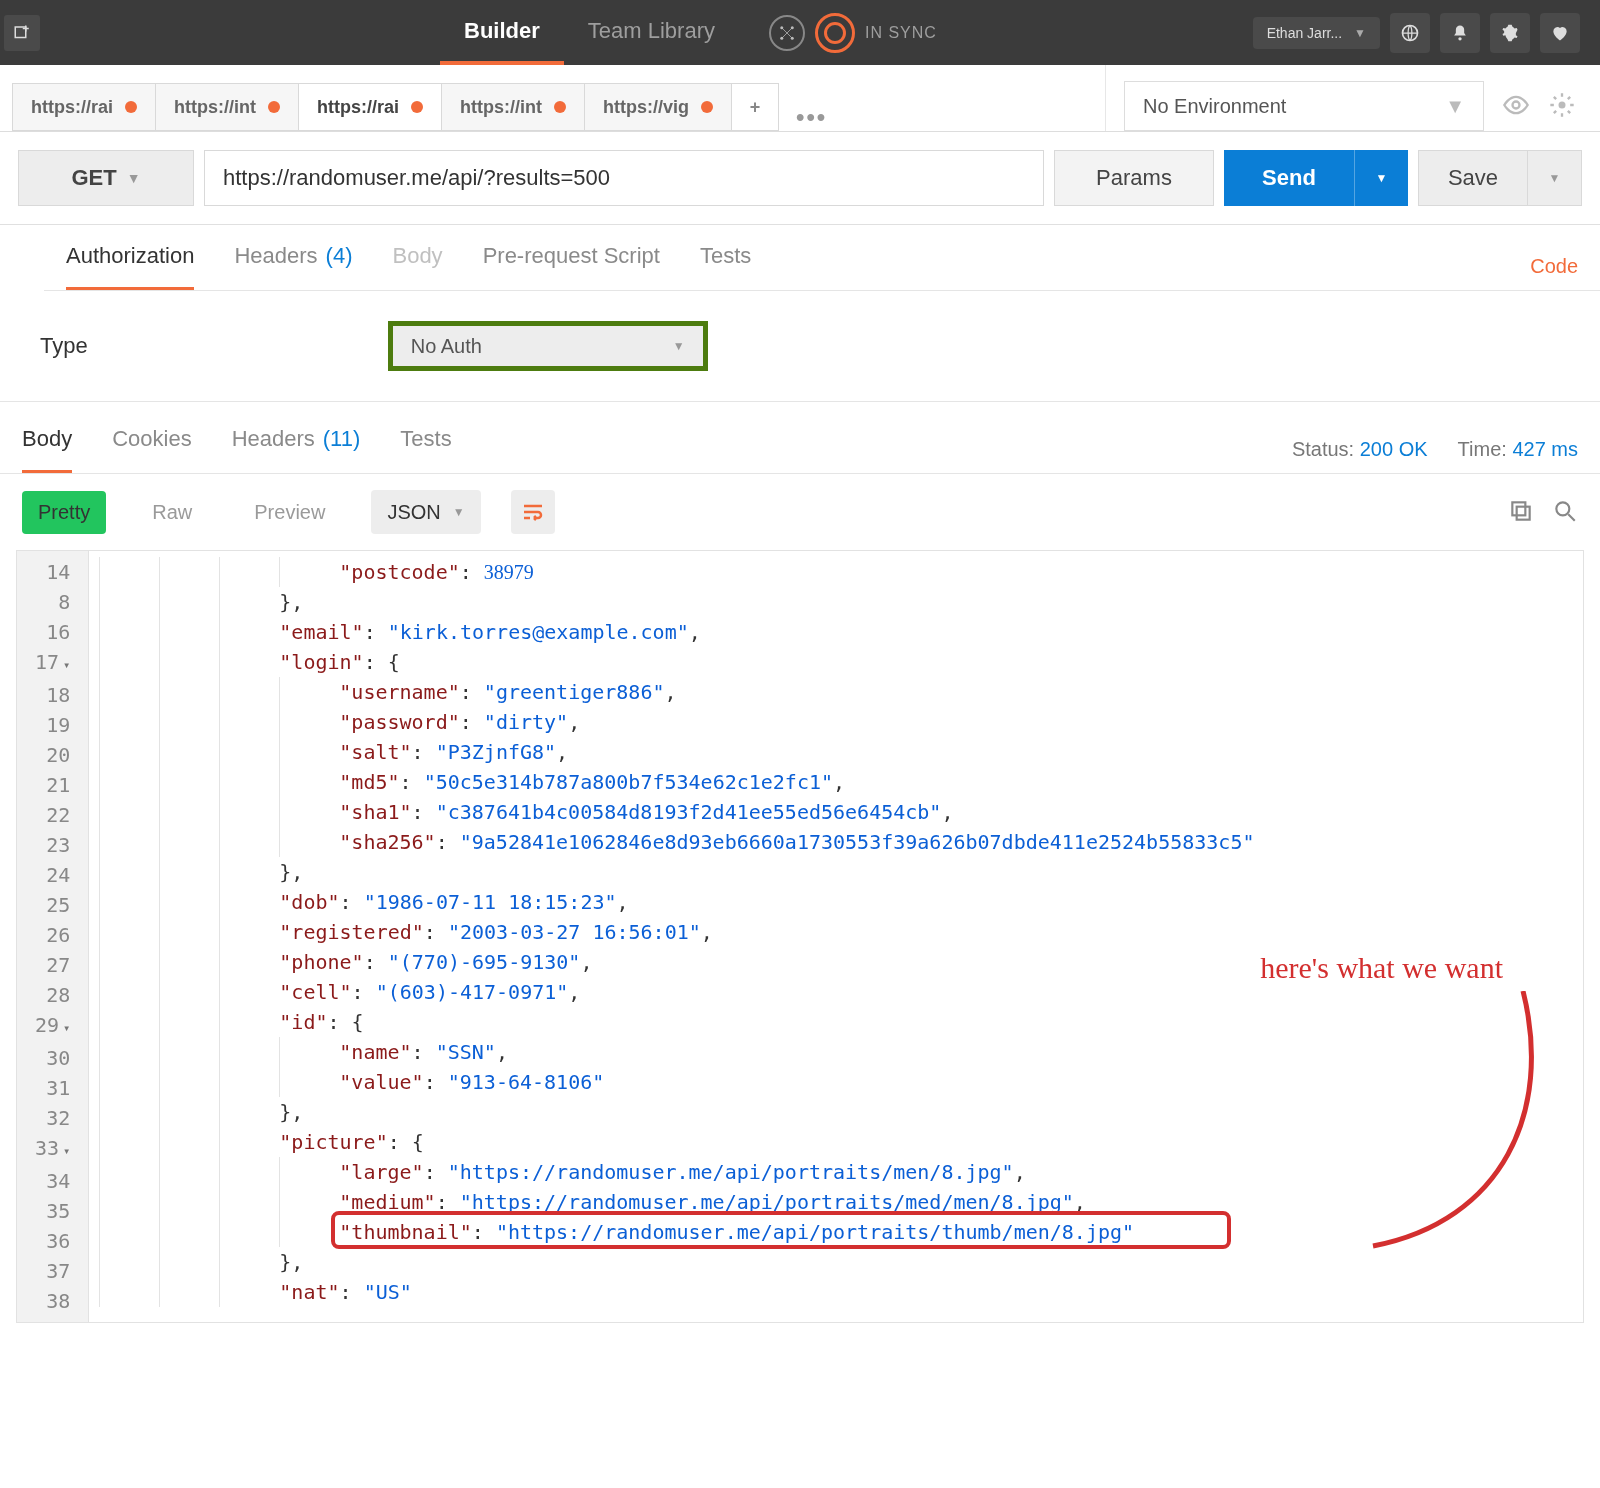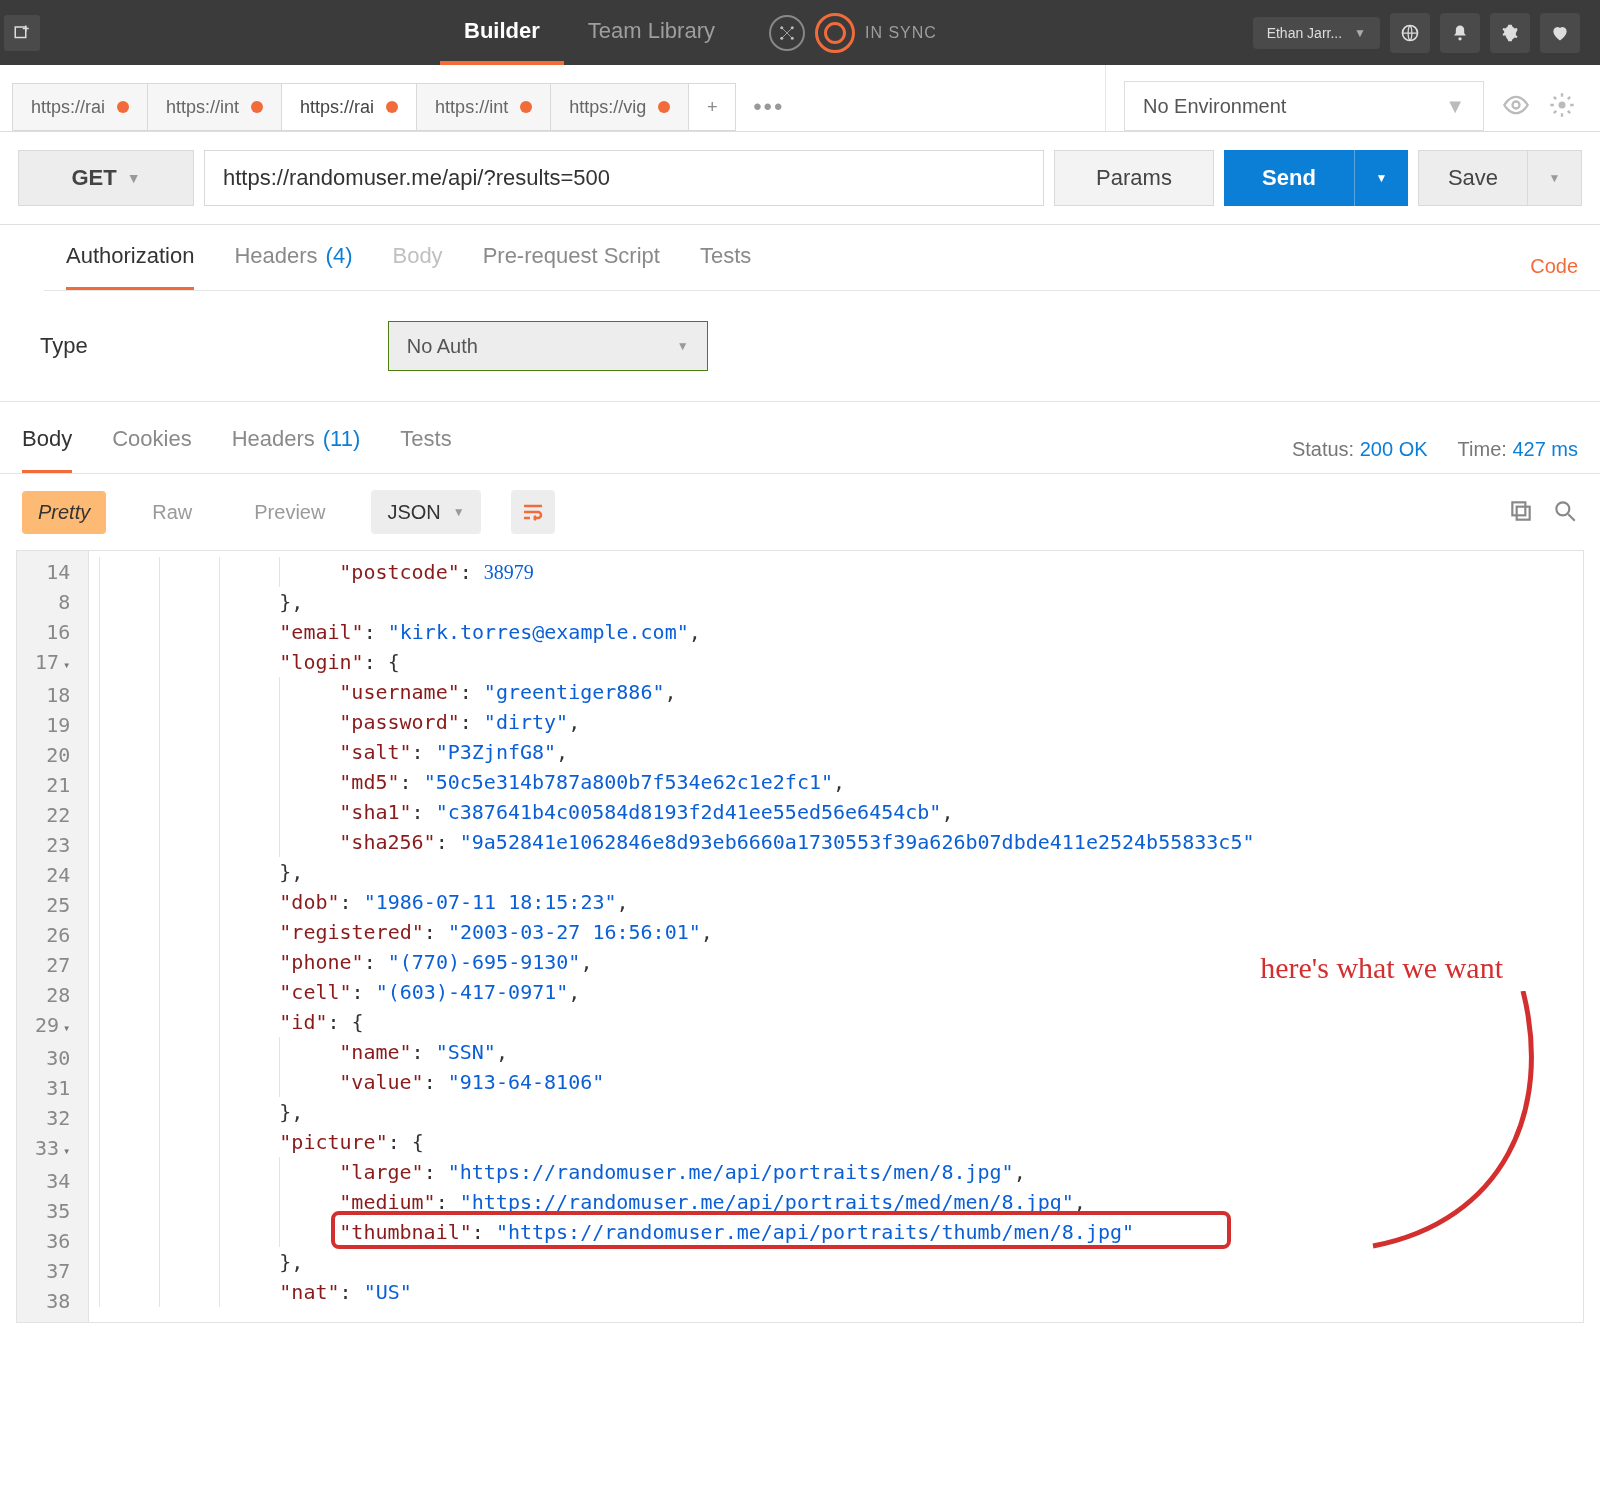--- a/index.html
+++ b/index.html
@@ -16,21 +16,21 @@
   .sync-cluster .logo-inner { width: 22px; height:22px; border:3px solid #f26b3a; border-radius:50%;}
   .sync-cluster .sync-text { color:#9e9e9e; font-size:16px; letter-spacing:1px;}
   .topbar .spacer { flex: 1; }
   .top-right { display:flex; align-items:center; gap:10px; padding-right: 20px; }
   .user-chip { background:#4a4a4a; color:#ddd; padding: 8px 14px; border-radius:4px; display:flex; align-items:center; gap:12px; }
   .user-chip .chev { font-size:12px; color:#aaa;}
   .icon-btn { width:40px; height:40px; background:#4a4a4a; border-radius:4px; display:flex; align-items:center; justify-content:center; color:#ddd;}
   .icon-btn svg { width:20px; height:20px; fill:#ddd; }
   
   .workarea { display:flex; border-bottom: 1px solid #ddd; }
-  .tabstrip { display:flex; align-items:center; padding: 18px 10px 0 12px; gap: 0; flex: 1; }
+  .tabstrip { display:flex; align-items:flex-end; padding: 18px 10px 0 12px; gap: 0; flex: 1; font-weight: bold; }
   .tab { border:1px solid #d9d9d9; padding: 10px 18px; font-size:18px; color:#444; background:#fff; display:flex; align-items:center; gap:12px; position:relative; margin-right:-1px; height:48px; cursor:pointer;}
   .tab.inactive { background:#f6f6f6; color:#666;}
   .dot { width:12px; height:12px; border-radius:50%; background:#f26b3a; }
   .tab.plus { width:48px; justify-content:center; color:#888;}
   .more-dots { padding: 0 18px; color:#999; font-size:24px; letter-spacing:2px;}
   .env-area { display:flex; align-items:center; gap:18px; padding: 16px 24px 0 18px; border-left:1px solid #e7e7e7; }
   .env-select { width: 360px; height: 50px; border:1px solid #ddd; background:#fff; display:flex; align-items:center; padding: 0 18px; justify-content:space-between; color:#555; font-size:20px;}
   .env-select .chev { color:#bbb; }
   .env-icon { color:#bbb;}
   .env-icon svg { width:28px; height:28px; fill:#bbb;}
@@ -50,31 +50,31 @@
   
   .reqtabs { display:flex; align-items:center; padding: 18px 22px 0 22px; border-bottom:1px solid #e5e5e5; gap:40px;margin-left:44px;}
   .reqtabs .rt { font-size:22px; color:#8a8a8a; padding-bottom:18px; border-bottom:3px solid transparent; cursor:pointer; display:flex; align-items:center; gap:8px;}
   .reqtabs .rt.active { color:#333; border-bottom:3px solid #f26b3a;}
   .reqtabs .rt.light { color:#c0c0c0;}
   .rt .count { color:#0b7ed6; }
   .reqtabs .code-link { margin-left:auto; color:#f26b3a; font-size:20px;}
   
   .auth-row { display:flex; align-items:center; padding: 30px 40px; gap: 300px; border-bottom:1px solid #e5e5e5;}
   .auth-row .label { font-size:22px; color:#333;}
-  .auth-row .select { width: 320px; height:50px; background:#ededed; border:1px solid #4d7c0f; display:flex; align-items:center; justify-content:space-between; padding:0 18px; font-size:20px; color:#555;}
+  .auth-row .select { width: 320px; height:50px; background:#ededed; border:5px solid #4d7c0f; display:flex; align-items:center; justify-content:space-between; padding:0 18px; font-size:20px; color:#555;}
   
   .resptabs { display:flex; align-items:center; padding: 24px 22px 0 22px; border-bottom:1px solid #e5e5e5; gap:40px;}
   .resptabs .rt { font-size:22px; color:#8a8a8a; padding-bottom:18px; border-bottom:3px solid transparent; cursor:pointer; display:flex; gap:8px;}
   .resptabs .rt.active { color:#333; border-bottom:3px solid #f26b3a;}
   .resptabs .meta { margin-left:auto; font-size:20px; color:#777; display:flex; gap:30px; align-items:center;}
   .resptabs .meta .val { color:#0b7ed6;}
   
   .viewbar { display:flex; align-items:center; gap:30px; padding: 16px 22px;}
   .viewbar .vt { font-size:20px; color:#9a9a9a; padding:10px 16px; border-radius:4px; cursor:pointer;}
-  .viewbar .vt.active { background:#fdba74; color:#333;font-style:italic;}
+  .viewbar .vt.active { background:#22c55e; color:#333;}
   .viewbar .fmt { background:#ededed; height:44px; display:flex; align-items:center; gap:12px; padding:0 16px; font-size:20px; border-radius:4px;}
   .viewbar .wrap-icon { width:44px; height:44px; background:#ededed; border-radius:4px; display:flex; align-items:center; justify-content:center;}
   .viewbar .wrap-icon svg { stroke:#f26b3a; fill:none; stroke-width:2.5;}
   .viewbar .right { margin-left:auto; display:flex; gap:18px; color:#888;}
   .viewbar .right svg { width:26px; height:26px; fill:none; stroke:#888; stroke-width:2;}
   
   .codeview { border:1px solid #e2e2e2; margin: 0 16px 20px 16px; display:flex; font-family: Menlo, Consolas, monospace; font-size:20px; position:relative;}
   .gutter { background:#f2f2f2; border-right:1px solid #e2e2e2; padding: 6px 0; text-align:right; }
   .gutter .ln { color:#888; padding: 0 18px; line-height:30px; white-space:nowrap;}
   .gutter .ln .arrow { color:#777; font-size:12px; margin-left:4px;}

